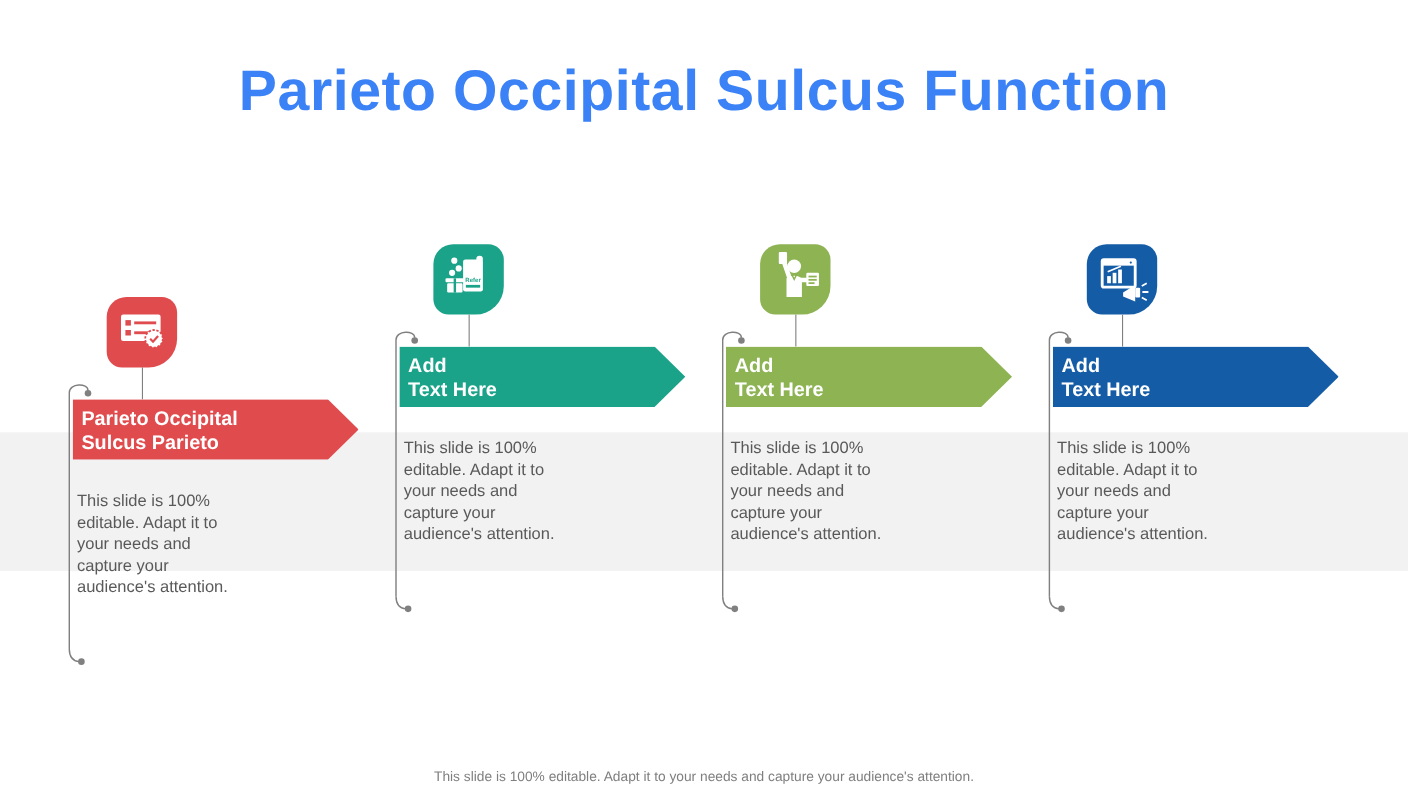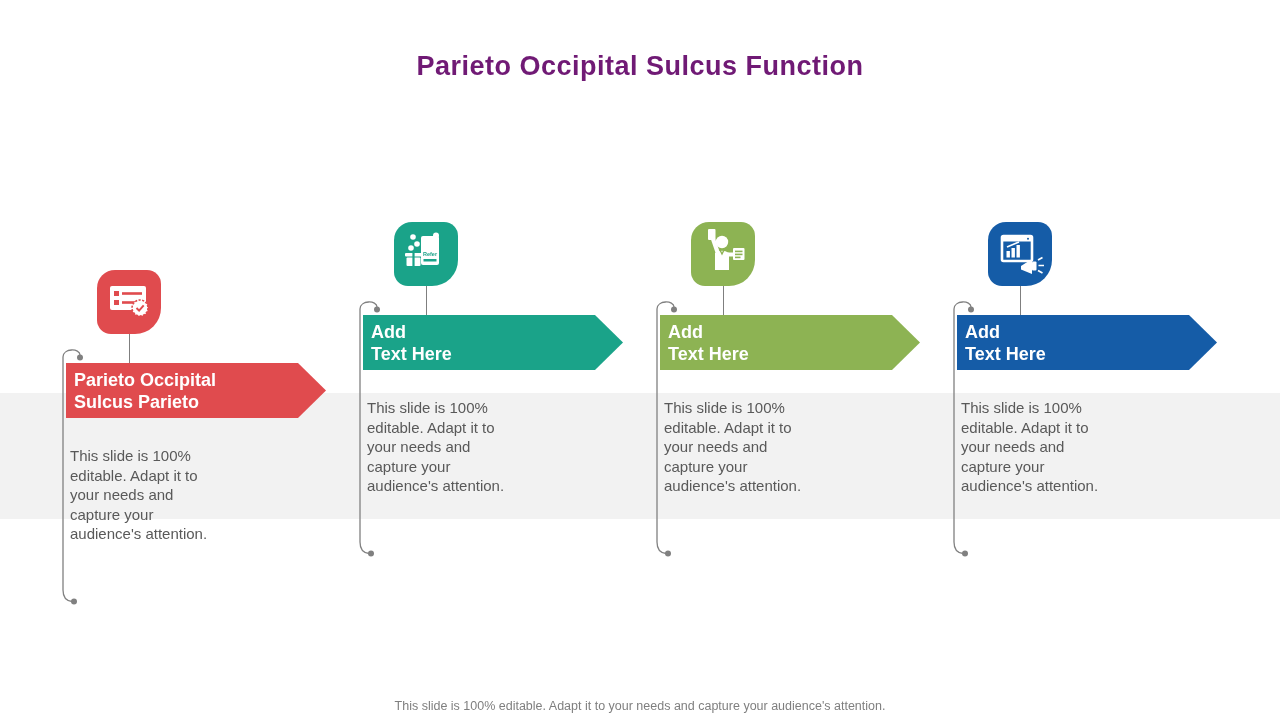--- a/index.html
+++ b/index.html
@@ -2,21 +2,21 @@
 <html><head>
 <meta charset="utf-8">
 <style>
   html,body{margin:0;padding:0;}
   body{
     width:1280px;height:720px;position:relative;overflow:hidden;
     background:#ffffff;font-family:"Liberation Sans", sans-serif;
   }
   .slide-title{
     position:absolute;top:24px;left:0;width:1280px;text-align:center;
-    font-size:27px;line-height:48px;color:#701a75;letter-spacing:.5px;
+    font-size:52px;line-height:48px;color:#3b82f6;letter-spacing:.5px;
   }
   .gray-band{
     position:absolute;left:0;top:393px;width:1280px;height:126px;
     background:#f2f2f2;
   }
   .step{position:absolute;top:0;width:266px;height:720px;}
   .step-1{left:63px;margin-top:48px;}
   .step-2{left:360px;}
   .step-3{left:657px;}
   .step-4{left:954px;}

